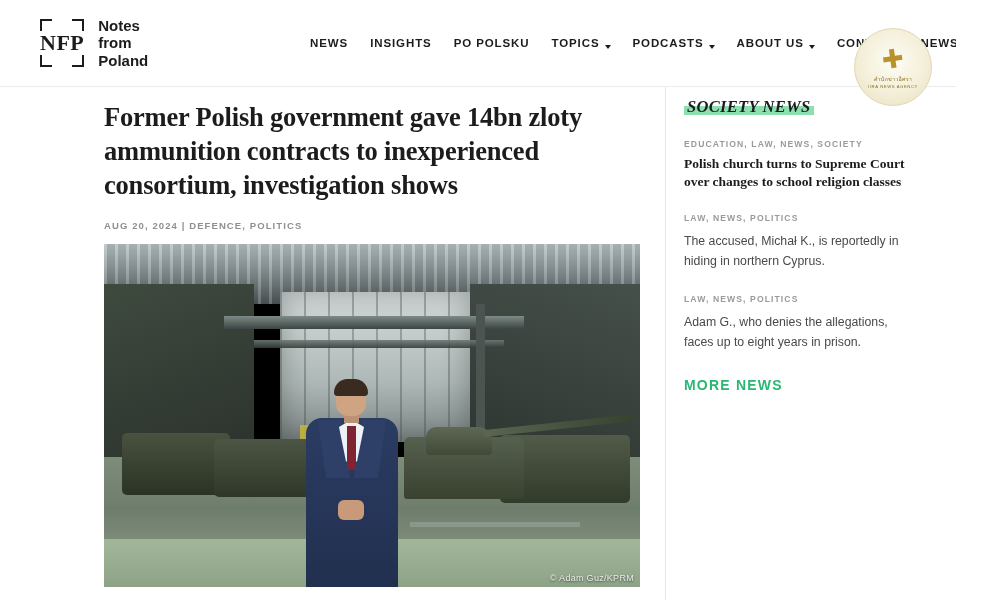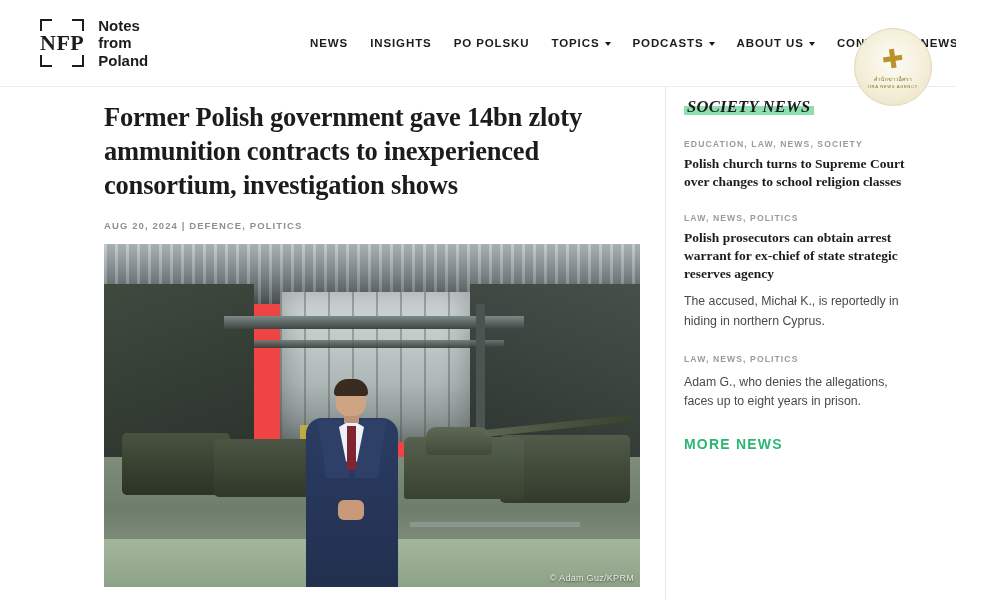--- a/index.html
+++ b/index.html
@@ -40,21 +40,21 @@
     font-weight: bold; font-size: 15px; line-height: 1.15; color: #1c1c1c;
     max-width: 95px;
   }
 
   .nav {
     display: flex; align-items: center; gap: 22px;
     margin-left: 140px;
     font-size: 11.5px; font-weight: bold; letter-spacing: .9px;
     text-transform: uppercase; color: #1c1c1c;
   }
-  .nav-item { display: flex; align-items: center; gap: 5px; cursor: pointer; white-space: nowrap; }
+  .nav-item { display: flex; align-items: flex-end; gap: 5px; cursor: pointer; white-space: nowrap; }
   .caret {
     width: 0; height: 0;
     border-left: 3.5px solid transparent; border-right: 3.5px solid transparent;
     border-top: 4px solid #1c1c1c; display: inline-block; margin-top: 1px;
   }
 
   
   .badge {
     position: absolute; top: 28px; right: 68px;
     width: 78px; height: 78px; border-radius: 50%;
@@ -89,21 +89,21 @@
   }
   .meta {
     margin-top: 17px;
     font-size: 9.5px; font-weight: bold; letter-spacing: 1.1px;
     color: #8f8f8f; text-transform: uppercase;
   }
 
   
   .hero {
     margin-top: 13px; width: 536px; height: 343px; position: relative; overflow: hidden;
-    background: #ef4444;
+    background: #000000;
   }
   .hero .roof {
     position: absolute; top: 0; left: 0; width: 536px; height: 60px;
     background: linear-gradient(180deg, #b9c3c4 0%, #8b9698 45%, #4e5557 100%);
   }
   .hero .roof-ribs {
     position: absolute; top: 0; left: 0; width: 536px; height: 60px;
     background: repeating-linear-gradient(90deg, rgba(255,255,255,.22) 0 3px, rgba(0,0,0,.12) 3px 11px);
     opacity: .75;
   }
@@ -375,21 +375,20 @@
         <span class="sb-title">SOCIETY NEWS</span>
       </div>
 
       <div class="sb-item">
         <div class="sb-cats">EDUCATION, LAW, NEWS, SOCIETY</div>
         <div class="sb-head">Polish church turns to Supreme Court over changes to school religion classes</div>
       </div>
 
       <div class="sb-item">
         <div class="sb-cats">LAW, NEWS, POLITICS</div>
-        <div class="sb-head">Polish prosecutors can obtain arrest warrant for ex-chief of state strategic reserves agency</div>
         <div class="sb-exc">The accused, Michał K., is reportedly in hiding in northern Cyprus.</div>
       </div>
 
       <div class="sb-item">
         <div class="sb-cats">LAW, NEWS, POLITICS</div>
         <div class="sb-exc">Adam G., who denies the allegations, faces up to eight years in prison.</div>
       </div>
 
       <div class="sb-more">MORE NEWS</div>
 

